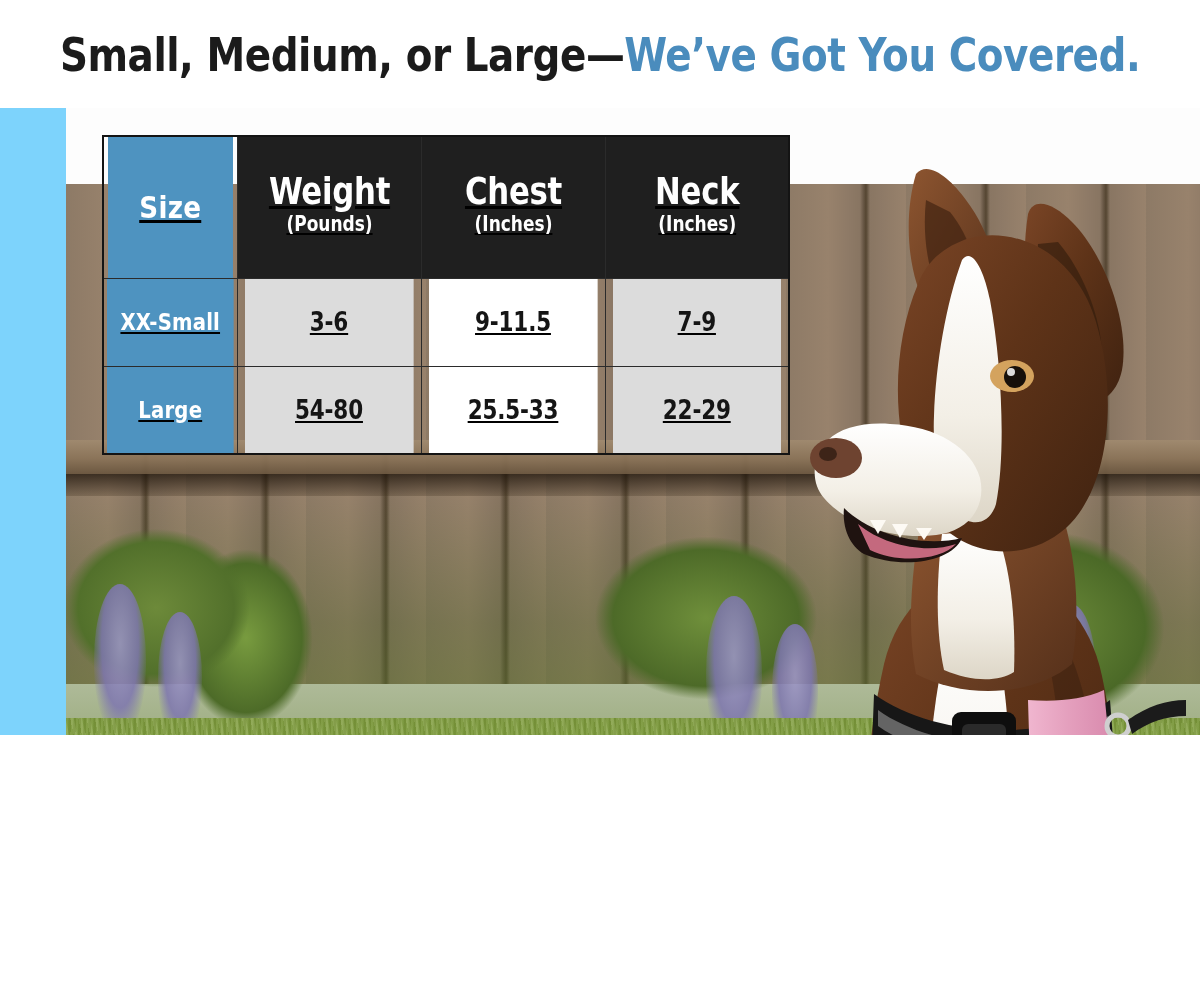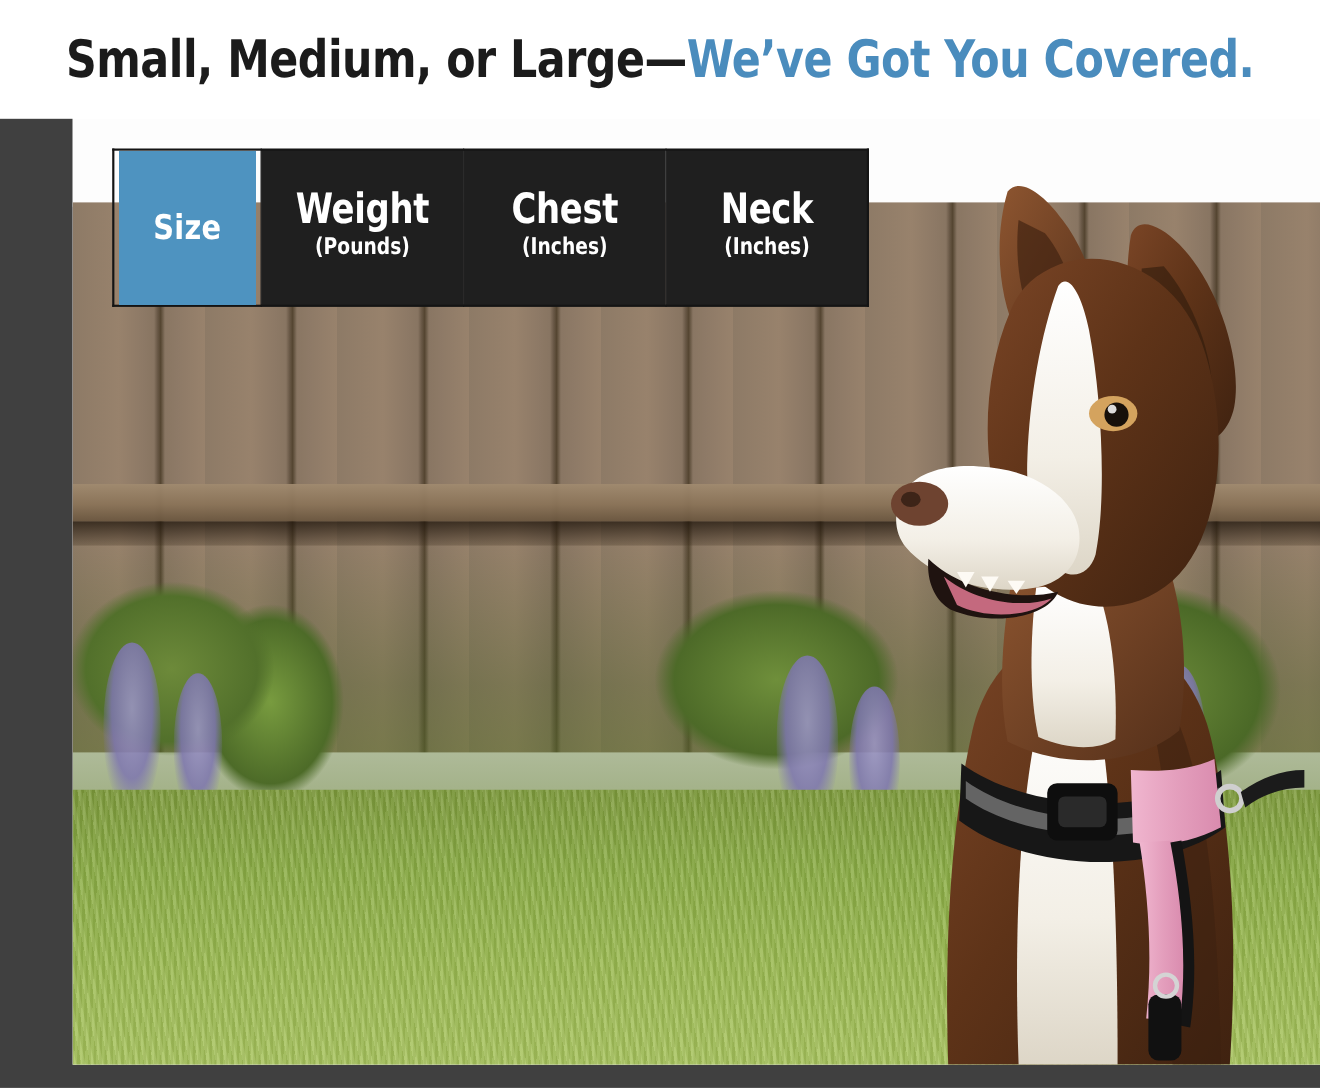--- a/index.html
+++ b/index.html
@@ -9,22 +9,22 @@
     width: 1200px;
     height: 989px;
     background: #ffffff;
     font-family: "Liberation Sans", sans-serif;
     overflow: hidden;
   }
 
   #page {
     position: relative;
     width: 1200px;
-    height: 989px;
-    background: #404040;
+    height: 735px;
+    background: #7dd3fc;
     overflow: hidden;
   }
 
   
   #title-bar {
     position: absolute;
     top: 0;
     left: 0;
     width: 1200px;
     height: 108px;
@@ -156,20 +156,21 @@
   
   #size-table {
     position: absolute;
     left: 102px;
     top: 135px;
     width: 686px;
     z-index: 30;
     border-collapse: collapse;
     border: 2px solid #141414;
     table-layout: fixed;
+    text-decoration: underline;
   }
   #size-table col.c-size   { width: 134px; }
   #size-table col.c-weight { width: 184px; }
   #size-table col.c-chest  { width: 184px; }
   #size-table col.c-neck   { width: 184px; }
 
   #size-table thead tr { height: 142px; }
   #size-table tbody tr { height: 88px; }
 
   #size-table th, #size-table td {
@@ -363,16 +364,28 @@
           <span class="hd-main">Chest</span>
           <span class="hd-sub">(Inches)</span>
         </th>
         <th class="hd-dark">
           <span class="hd-main">Neck</span>
           <span class="hd-sub">(Inches)</span>
         </th>
       </tr>
     </thead>
     <tbody>
+      <tr>
+        <td class="cell-size">XX-Small</td>
+        <td class="cell-val bg-gray">3-6</td>
+        <td class="cell-val bg-white">9-11.5</td>
+        <td class="cell-val bg-gray">7-9</td>
+      </tr>
+      <tr>
+        <td class="cell-size">Large</td>
+        <td class="cell-val bg-gray">54-80</td>
+        <td class="cell-val bg-white">25.5-33</td>
+        <td class="cell-val bg-gray">22-29</td>
+      </tr>
     </tbody>
   </table>
 
 </div>
 
 </body></html>

